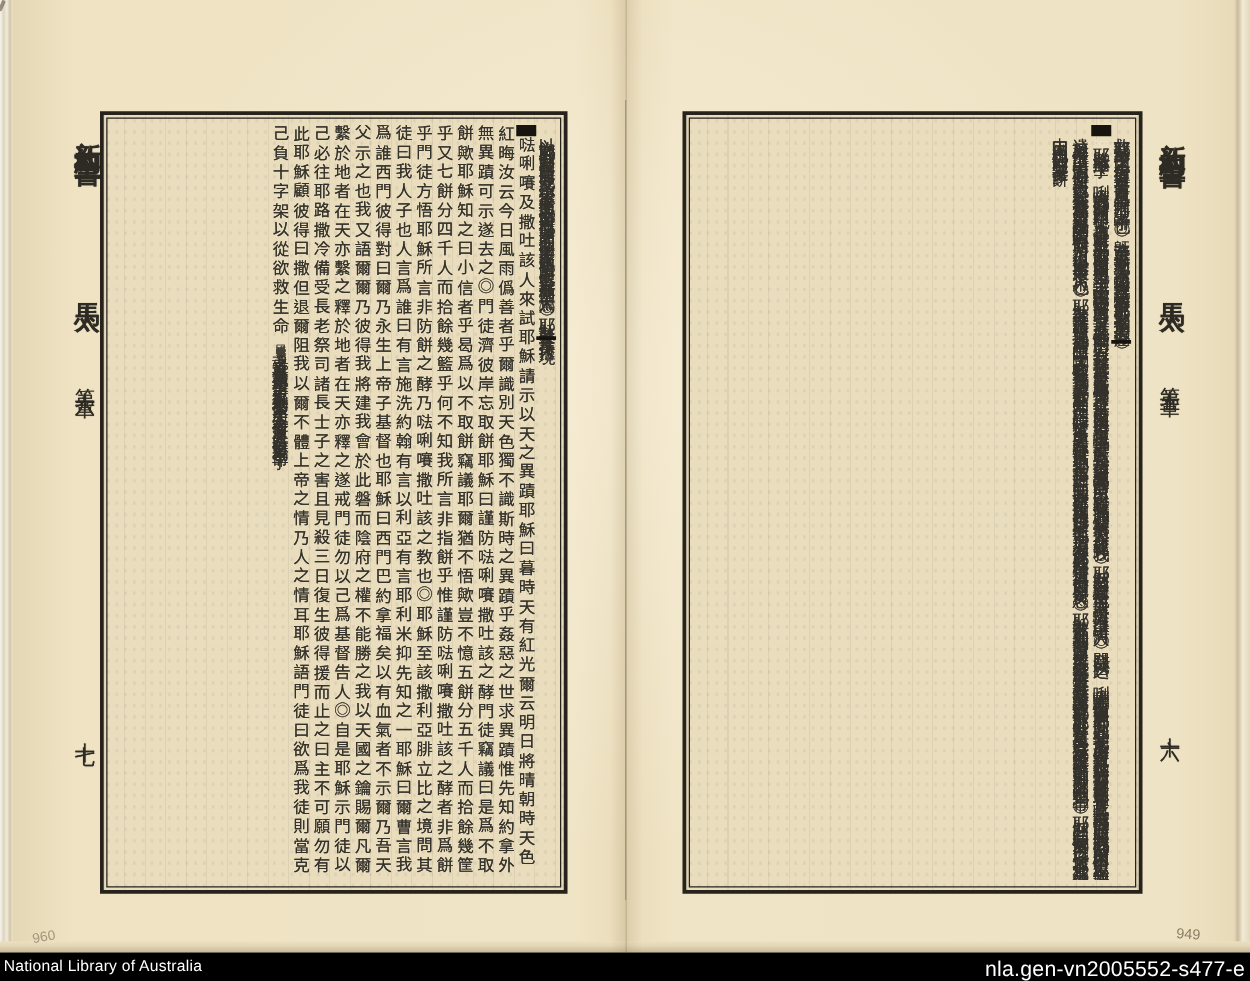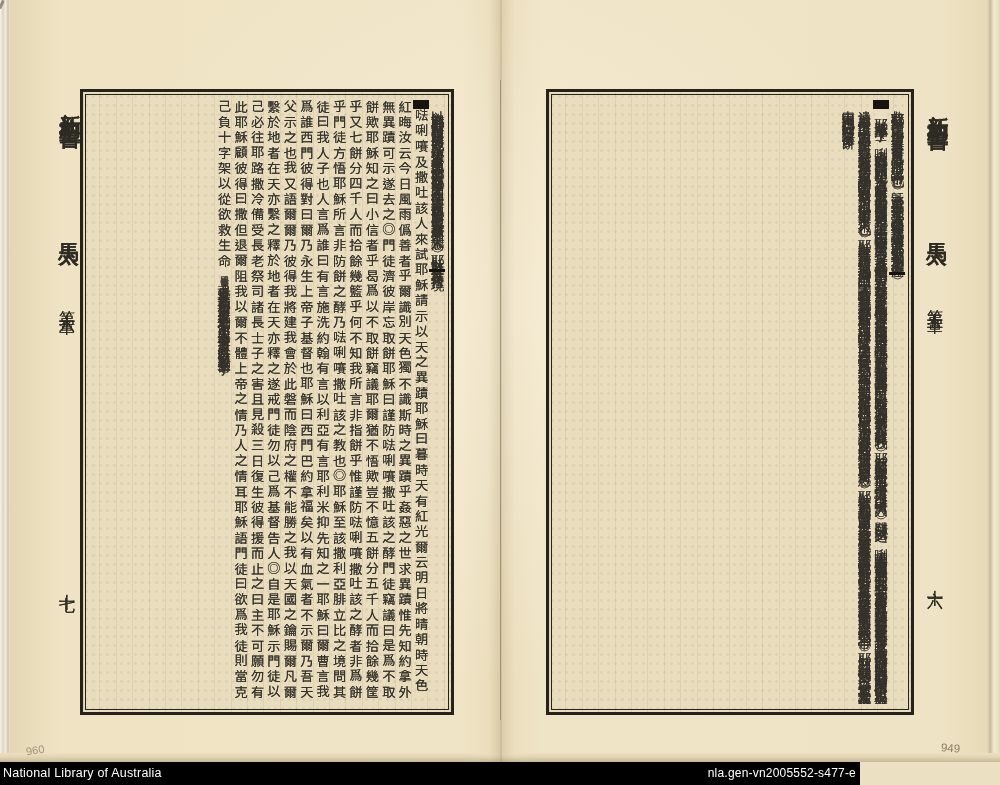--- a/index.html
+++ b/index.html
@@ -53,24 +53,24 @@
   .m-page{font-size:16px;letter-spacing:3px;}
   .mr{left:924px;} .ml{left:56px;}
 
   
   .pencil{position:absolute;font-family:"Liberation Sans", sans-serif;color:#958a71;}
   .pencil-bl{left:26px;top:744px;font-size:11px;transform:rotate(-10deg);opacity:0.85;}
   .pencil-br{left:941px;top:742px;font-size:11.5px;transform:rotate(4deg);color:#8a7e66;}
   .pencil-tl{left:14px;top:26px;width:3px;height:9px;background:#6f6654;transform:rotate(24deg);opacity:0.7;border-radius:1px;}
 
   
-  .footer{position:absolute;left:0;bottom:0;width:860px;height:23px;background:#000;
+  .footer{position:absolute;left:0;bottom:0;width:1000px;height:23px;background:#000;
           font-family:"Liberation Sans", sans-serif;color:#fff;}
   .footer .fl{position:absolute;left:3px;top:4px;font-size:12.5px;letter-spacing:0.2px;}
-  .footer .fr{position:absolute;right:4px;top:4px;font-size:12px;letter-spacing:0.2px;}
+  .footer .fr{position:absolute;right:4px;top:4px;font-size:17px;letter-spacing:0.2px;}
 </style>
 </head>
 <body>
 
 <div class="scan">
   <div class="paper"></div>
   <div class="edge-left"></div>
   <div class="edge-right"></div>
   <div class="edge-bottom"></div>
   <div class="gutter"></div>

